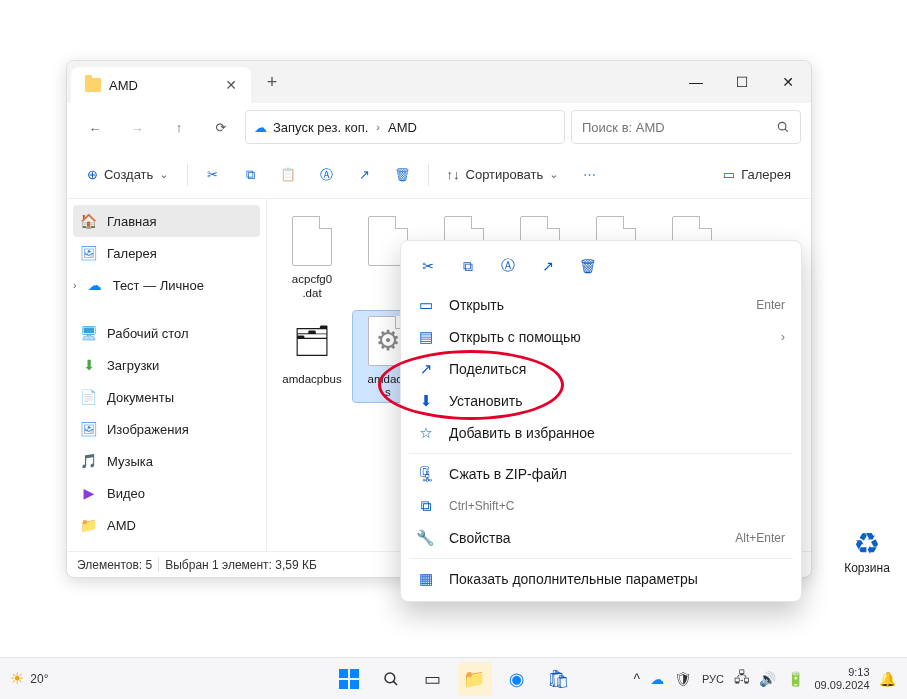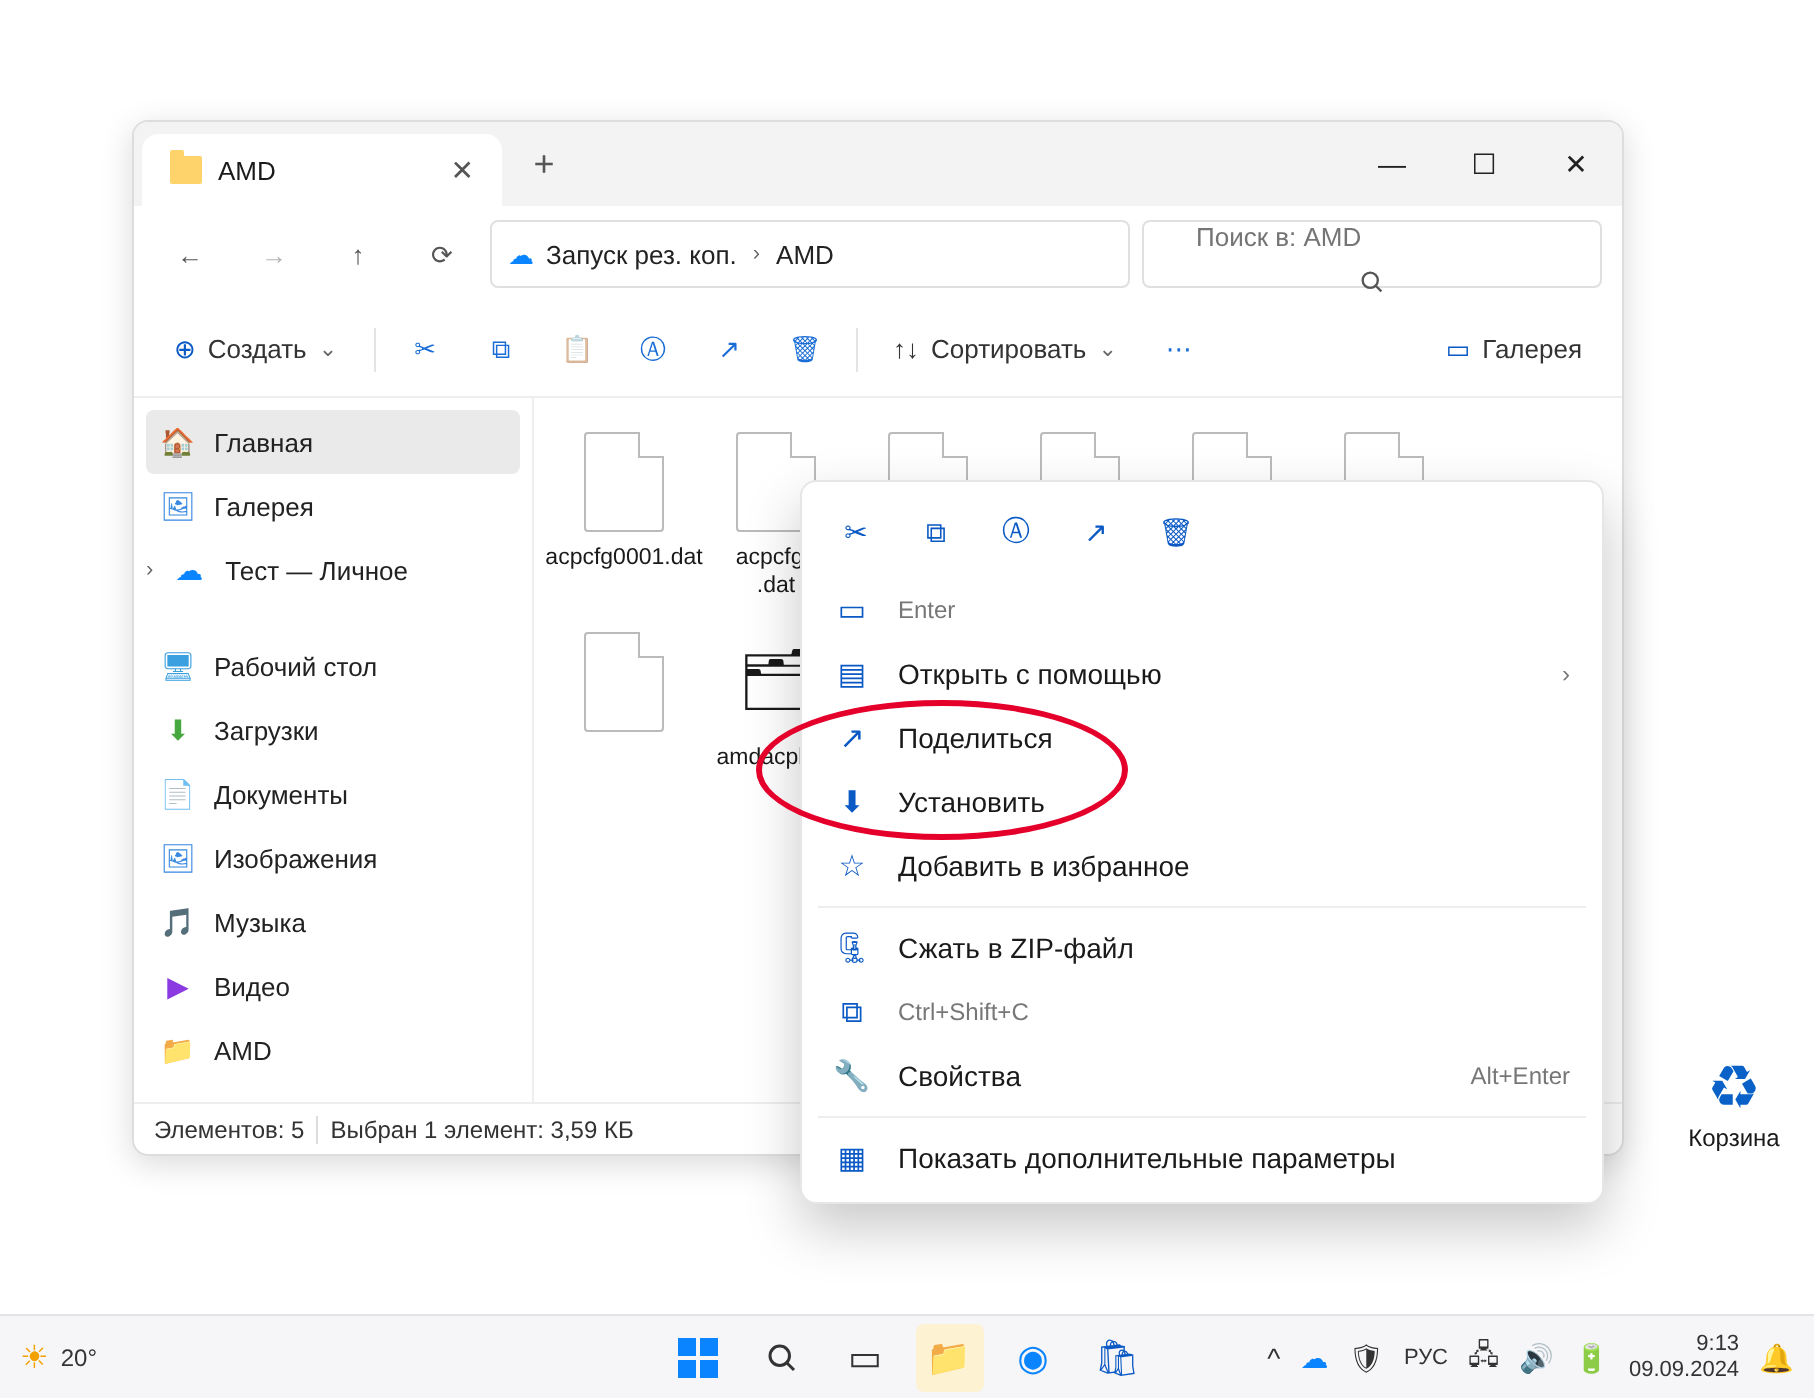--- a/index.html
+++ b/index.html
@@ -14,21 +14,21 @@
   .tab-close { color: #555; font-size: 14px; cursor: pointer; }
   .newtab { width: 42px; display: flex; align-items: center; justify-content: center; color: #555; font-size: 18px; }
   .winbtns { margin-left: auto; display: flex; }
   .winbtn { width: 46px; display: flex; align-items: center; justify-content: center; color: #222; font-size: 14px; }
   
   .navrow { height: 48px; display: flex; align-items: center; gap: 6px; padding: 0 10px; background: #fff; }
   .navbtn { width: 36px; height: 32px; display: flex; align-items: center; justify-content: center; color: #555; border-radius: 4px; }
   .addressbar { flex: 1; height: 34px; border: 1px solid #e0e0e0; border-radius: 4px; display: flex; align-items: center; padding: 0 8px; gap: 8px; }
   .addr-seg { display: flex; align-items: center; gap: 6px; color: #222; }
   .chev { color: #666; font-size: 11px; }
-  .searchbox { width: 230px; height: 34px; border: 1px solid #e0e0e0; border-radius: 4px; display: flex; align-items: center; padding: 0 10px; color: #777; gap: 8px; flex-direction: column; }
+  .searchbox { width: 230px; height: 34px; border: 1px solid #e0e0e0; border-radius: 4px; display: flex; align-items: center; padding: 0 10px; color: #777; gap: 8px; }
   .searchbox input { border: none; outline: none; flex: 1; font-size: 13px; color: #222; background: transparent; }
   
   .toolbar { height: 48px; border-bottom: 1px solid #eee; display: flex; align-items: center; padding: 0 10px; gap: 4px; }
   .tbtn { height: 34px; padding: 0 10px; display: flex; align-items: center; gap: 6px; color: #333; border-radius: 4px; }
   .ticon { width: 34px; justify-content: center; color: #1a6dd6; }
   .tdivider { width: 1px; height: 22px; background: #e4e4e4; margin: 0 4px; }
   
   .bodysplit { flex: 1; display: flex; min-height: 0; }
   .sidebar { width: 200px; border-right: 1px solid #eee; padding: 6px 0; overflow: hidden; }
   .sb-item { height: 32px; display: flex; align-items: center; gap: 10px; padding: 0 14px; color: #222; }
@@ -197,26 +197,20 @@
           <span class="sb-ico" style="color:#f7b23a">📁</span>
           <span>AMD</span>
         </div>
     </div>
 
     <div class="content" id="filegrid">
         <div class="fileitem">
           <div class="thumb">
             <div class="blankpage"></div>
           </div>
-          <div style="white-space: pre-line;">acpcfg0001.dat</div>
-        </div>
-        <div class="fileitem">
-          <div class="thumb">
-            <div class="blankpage"></div>
-          </div>
           <div style="white-space: pre-line;">acpcfg0
 .dat</div>
         </div>
         <div class="fileitem">
           <div class="thumb">
             <div class="blankpage"></div>
           </div>
           <div style="white-space: pre-line;"></div>
         </div>
         <div class="fileitem">
@@ -282,20 +276,21 @@
     <div class="ic">
         <span>↗</span>
       </div>
     <div class="ic">
         <span>🗑</span>
       </div>
   </div>
   <div id="ctxlist">
       <div class="ctx-item">
         <span class="ico">▭</span>
+        <span class="lbl">Открыть</span>
         <span class="hint">Enter</span>
       </div>
       <div class="ctx-item">
         <span class="ico">▤</span>
         <span class="lbl">Открыть с помощью</span>
         <span class="sub">›</span>
       </div>
       <div class="ctx-item">
         <span class="ico">↗</span>
         <span class="lbl">Поделиться</span>

